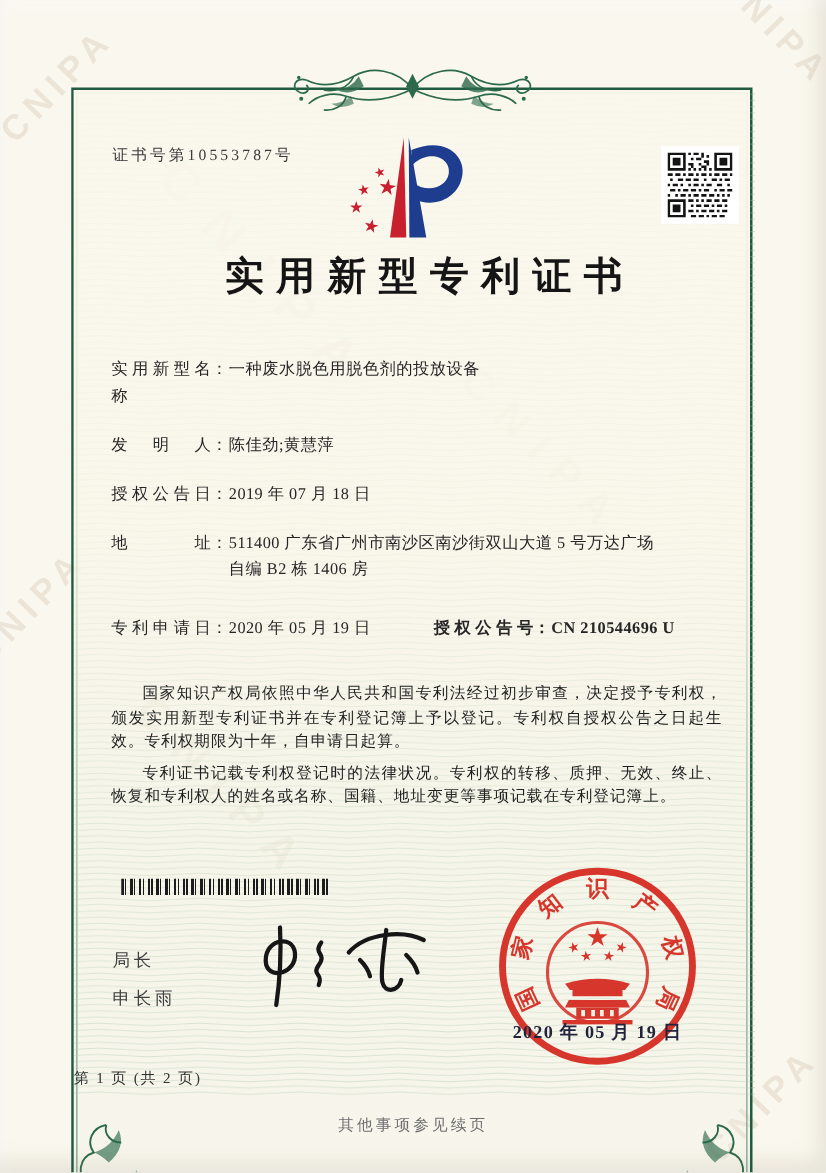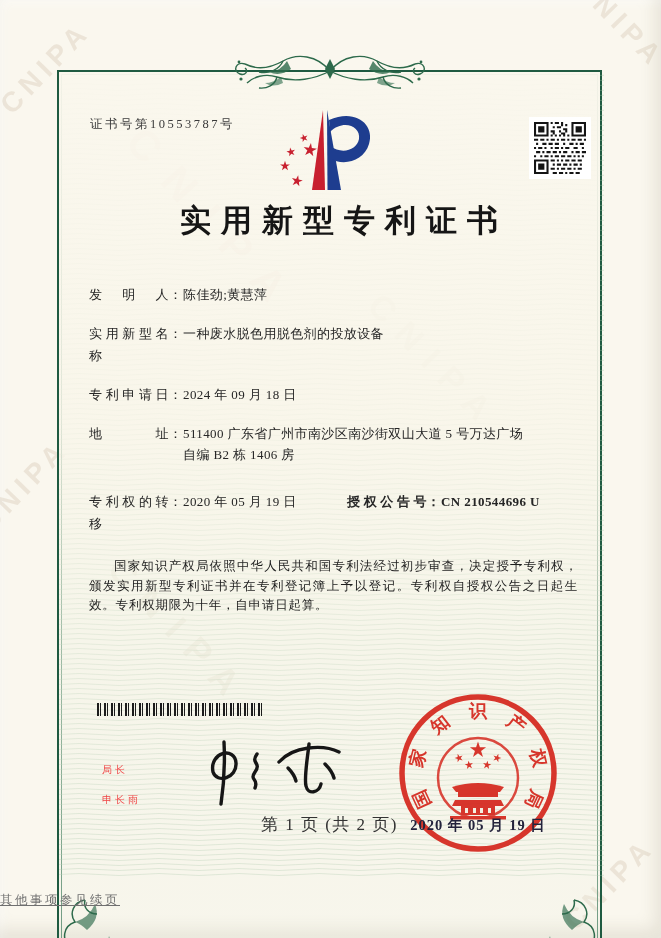--- a/index.html
+++ b/index.html
@@ -45,40 +45,40 @@
 
   .fields { position:absolute; left:30px; top:212px; width:500px; font-size:13px; letter-spacing:.4px; }
   .frow { margin-bottom:17px; min-height:22px; line-height:22px; }
   .flabel { display:inline-block; width:80px; text-align:justify; text-align-last:justify; vertical-align:top; }
   .fcolon { display:inline-block; width:14px; vertical-align:top; }
   .fvalue { display:inline-block; vertical-align:top; max-width:400px; line-height:20px; padding-top:1px; }
   .addr2 { margin-left:94px; line-height:20px; margin-top:0; }
   .row-grant { position:relative; }
   .pair2 { position:absolute; left:258px; top:0;font-weight:bold; }
 
-  .paras { position:absolute; left:30px; top:485px; width:489px; font-size:12.5px;
+  .paras { position:absolute; left:30px; top:473px; width:489px; font-size:12.5px;
            line-height:19.5px; letter-spacing:.8px; color:#1f1f1f; text-align:justify; }
   .paras p { text-indent:2em; margin-bottom:5px; }
 
   .barcode { position:absolute; left:38px; top:631px; width:167px; height:13px;
      background:repeating-linear-gradient(90deg,#1c1c1c 0 2px,rgba(0,0,0,0) 2px 3px,#1c1c1c 3px 4px,
         rgba(0,0,0,0) 4px 7px,#1c1c1c 7px 9px,rgba(0,0,0,0) 9px 10px,#1c1c1c 10px 11px,rgba(0,0,0,0) 11px 14px); }
 
   .seal { position:absolute; left:336px; top:618px; width:166px; height:166px; }
   .seal svg { position:absolute; inset:0; opacity:.93; }
   .seal-date { position:absolute; left:-10px; top:126px; width:186px; text-align:center;
                font-size:14.5px; letter-spacing:1px; color:#23233c; font-weight:bold; z-index:5; }
 
-  .signer { position:absolute; left:31px; top:683px; font-size:10px; letter-spacing:3px; color:#ef4444; line-height:30px;margin-left:12px; }
+  .signer { position:absolute; left:31px; top:683px; font-size:14px; letter-spacing:3px; color:#404040; line-height:30px; }
   .sig { position:absolute; left:132px; top:664px; }
 
-  .page-no { position:absolute; left:0; right:0; top:741px; text-align:center; font-size:17px;
+  .page-no { position:absolute; left:0; right:0; top:782px; font-size:12px;
              letter-spacing:1.5px; color:#333; }
-  .note { position:absolute; left:0; right:0; top:892px; font-size:12.5px;
-          letter-spacing:2.5px; color:#6f6f6f; z-index:2;text-decoration:underline; }
+  .note { position:absolute; left:0; right:0; top:892px; text-align:center; font-size:12.5px;
+          letter-spacing:2.5px; color:#6f6f6f; z-index:2; }
 </style>
 </head>
 <body>
 
 <div class="page">
 
   <span class="wm wm-tl">CNIPA</span>
   <span class="wm wm-tr">CNIPA</span>
   <span class="wm wm-pink">CNIPA</span>
   <span class="wm wm-mid">CNIPA</span>
@@ -180,42 +180,43 @@
         <g fill="#141414">
           <path d="M2 2h3v3H2z M20 2h3v3h-3z M2 20h3v3H2z"></path>
           <path d="M8 0h1v1H8z M10 0h2v1h-2z M13 0h1v2h-1z M15 1h1v1h-1z M9 2h1v1H9z M11 2h2v1h-2z M14 3h2v1h-2z M8 4h2v1H8z M12 4h1v1h-1z M15 4h1v1h-1z M9 5h1v1H9z M13 5h2v1h-2z M8 6h1v1H8z M10 6h1v1h-1z M12 6h1v1h-1z M14 6h1v1h-1z M16 6h1v1h-1z M0 8h2v1H0z M3 8h2v1H3z M6 8h1v1H6z M8 8h2v1H8z M11 8h1v1h-1z M13 8h2v1h-2z M16 8h1v1h-1z M18 8h2v1h-2z M21 8h2v1h-2z M24 8h1v1h-1z M1 10h1v1H1z M4 10h2v1H4z M7 10h2v1H7z M10 10h2v1h-2z M14 10h1v1h-1z M17 10h2v1h-2z M20 10h1v1h-1z M22 10h2v1h-2z M0 12h1v1H0z M2 12h2v1H2z M5 12h1v1H5z M8 12h1v1H8z M10 12h2v1h-2z M13 12h1v1h-1z M15 12h2v1h-2z M19 12h2v1h-2z M23 12h1v1h-1z M1 14h2v1H1z M4 14h1v1H4z M6 14h2v1H6z M9 14h2v1H9z M12 14h1v1h-1z M14 14h2v1h-2z M18 14h1v1h-1z M20 14h2v1h-2z M23 14h2v1h-2z M0 16h1v1H0z M3 16h1v1H3z M5 16h2v1H5z M8 16h1v1H8z M10 16h2v1h-2z M13 16h2v1h-2z M16 16h2v1h-2z M19 16h1v1h-1z M21 16h1v1h-1z M23 16h1v1h-1z M8 18h2v1H8z M11 18h1v1h-1z M13 18h1v1h-1z M15 18h2v1h-2z M18 18h2v1h-2z M21 18h2v1h-2z M9 20h1v1H9z M11 20h2v1h-2z M14 20h2v1h-2z M17 20h1v1h-1z M19 20h2v1h-2z M22 20h1v1h-1z M8 22h2v1H8z M11 22h1v1h-1z M13 22h2v1h-2z M16 22h2v1h-2z M19 22h1v1h-1z M21 22h2v1h-2z M9 24h2v1H9z M12 24h2v1h-2z M15 24h1v1h-1z M17 24h2v1h-2z M20 24h2v1h-2z"></path>
         </g>
       </svg>
 
       <div class="title">实用新型专利证书</div>
 
       <div class="fields">
         <div class="frow">
+          <span class="flabel">实用新型名称</span><span class="fcolon">：</span><span class="fvalue">一种废水脱色用脱色剂的投放设备</span>
+        </div>
+        <div class="frow">
           <span class="flabel">发明人</span><span class="fcolon">：</span><span class="fvalue">陈佳劲;黄慧萍</span>
         </div>
         <div class="frow">
-          <span class="flabel">实用新型名称</span><span class="fcolon">：</span><span class="fvalue">一种废水脱色用脱色剂的投放设备</span>
-        </div>
-        <div class="frow">
-          <span class="flabel">专利申请日</span><span class="fcolon">：</span><span class="fvalue">2024 年 09 月 18 日</span>
+          <span class="flabel">授权公告日</span><span class="fcolon">：</span><span class="fvalue">2019 年 07 月 18 日</span>
         </div>
         <div class="frow" style="margin-bottom:26px;">
           <span class="flabel">地址</span><span class="fcolon">：</span><span class="fvalue">511400 广东省广州市南沙区南沙街双山大道 5 号万达广场</span>
           <div class="addr2">自编 B2 栋 1406 房</div>
         </div>
         <div class="frow row-grant">
-          <span class="flabel">专利权的转移</span><span class="fcolon">：</span><span class="fvalue">2020 年 05 月 19 日</span>
+          <span class="flabel">专利申请日</span><span class="fcolon">：</span><span class="fvalue">2020 年 05 月 19 日</span>
           <span class="pair2">
             <span class="flabel">授权公告号</span><span class="fcolon">：</span><span class="fvalue">CN 210544696 U</span>
           </span>
         </div>
       </div>
 
       <div class="paras">
         <p>国家知识产权局依照中华人民共和国专利法经过初步审查，决定授予专利权，颁发实用新型专利证书并在专利登记簿上予以登记。专利权自授权公告之日起生效。专利权期限为十年，自申请日起算。</p>
+        <p>专利证书记载专利权登记时的法律状况。专利权的转移、质押、无效、终止、恢复和专利权人的姓名或名称、国籍、地址变更等事项记载在专利登记簿上。</p>
       </div>
 
       <div class="barcode"></div>
 
       <div class="seal">
         <svg viewBox="0 0 166 166">
           <circle cx="83" cy="83" r="76" stroke="#d5281e" stroke-width="5.5" fill="none"></circle>
           <g fill="#d5281e" font-size="18" font-weight="bold" text-anchor="middle" font-family="Liberation Serif,serif">
             <text x="83" y="27" transform="rotate(-115 83 83)">国</text>
             <text x="83" y="27" transform="rotate(-76 83 83)">家</text>

